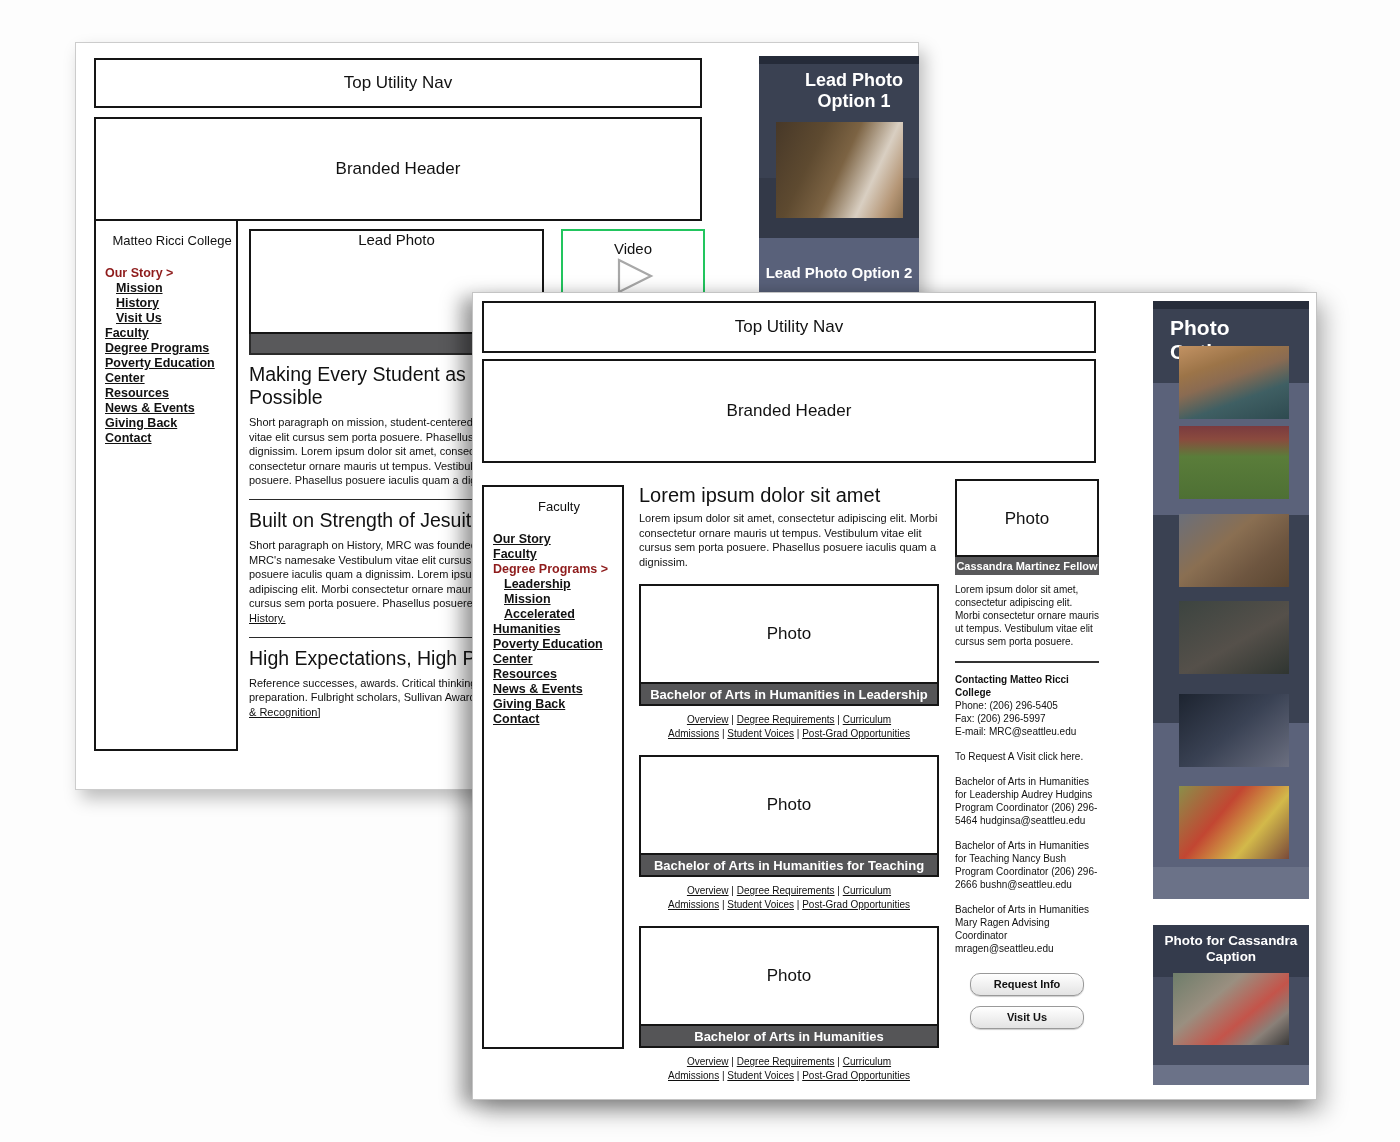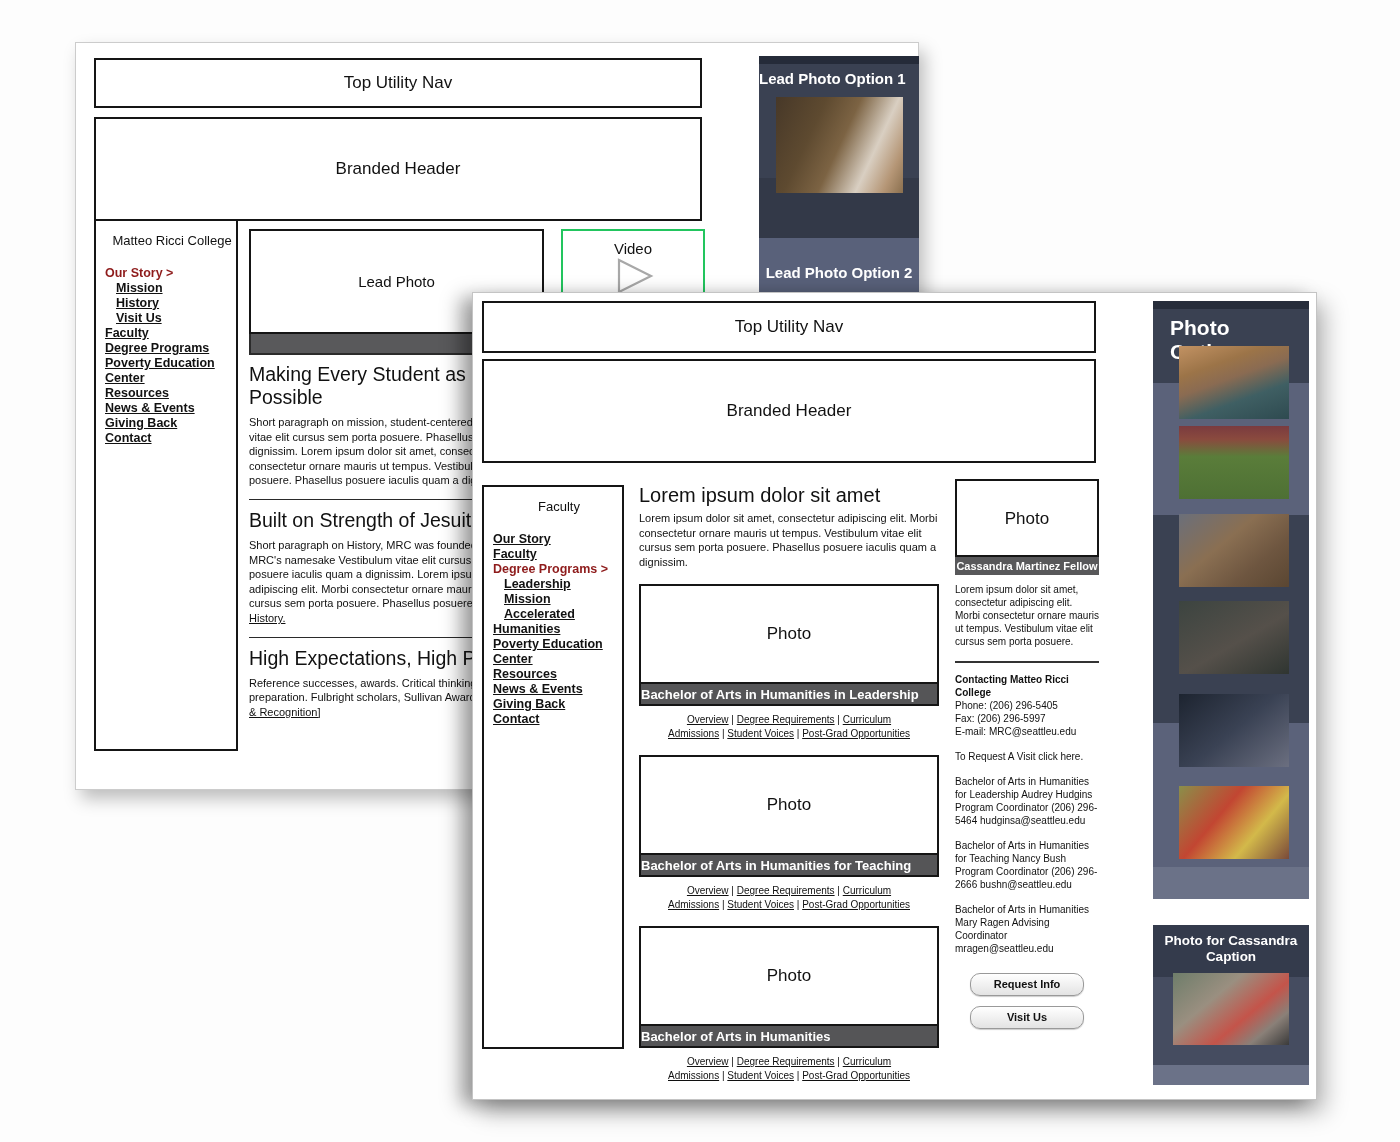--- a/index.html
+++ b/index.html
@@ -15,52 +15,52 @@
   
   .bp-utility{left:18px;top:15px;width:604px;height:46px;}
   .bp-header{left:18px;top:74px;width:604px;height:100px;}
   .bp-sidebar{position:absolute;left:18px;top:176px;width:140px;height:528px;border:2px solid #151515;background:#fff;}
   .side-title{text-align:center;margin-top:12px;font-size:13px;padding-left:12px;}
   .nav{margin-top:18px;padding-left:9px;font-size:12.5px;font-weight:bold;line-height:15px;}
   .nav-active{color:#8e1b1b;}
   .nav-sub{padding-left:11px;}
   .nlink{text-decoration:underline;cursor:pointer;}
   .bp-leadphoto{position:absolute;left:173px;top:186px;width:295px;}
-  .photo-frame{border:2px solid #151515;height:101px;display:flex;align-items:center;justify-content:center;
+  .photo-frame{border:2px solid #151515;height:101px;display:flex;justify-content:center;
                font-size:15px;background:#fff;}
   .caption-bar{height:19px;background:#59595b;border:2px solid #2b2b2b;border-top:none;color:#fff;
                font-weight:bold;font-size:13px;display:flex;align-items:center;justify-content:flex-end;}
   .bp-video{position:absolute;left:485px;top:186px;width:140px;height:116px;border:2px solid #22c55e;
             text-align:center;background:#fff;}
   .bp-video .vlabel{margin-top:9px;font-size:15px;}
   .bp-main{position:absolute;left:173px;top:320px;width:466px;overflow:hidden;}
   .bhead{font-size:19.5px;line-height:23px;white-space:nowrap;}
   .wlines{margin-top:6px;font-size:11px;line-height:14.6px;color:#101010;}
   .wlines div, .wline{white-space:nowrap;}
   .wline{font-size:11px;line-height:14.6px;}
   .ulink{text-decoration:underline;cursor:pointer;}
   .divider{border-top:1.5px solid #2a2a2a;margin:11px 0 9px 0;width:462px;}
   .bp-options{position:absolute;left:683px;top:13px;width:160px;height:720px;
     background:linear-gradient(180deg,#252b39 0,#252b39 8px,#3a4152 8px,#3a4152 122px,#333948 122px,#333948 182px,#59617a 182px,#59617a 245px,#4a5166 245px);}
-  .opt-title{color:#fff;font-weight:bold;font-size:15px;padding-top:14px;}
+  .opt-title{color:#fff;font-weight:bold;font-size:18px;text-align:center;padding-top:14px;padding-left:30px;}
   .opt-title2{color:#fff;font-weight:bold;font-size:15px;text-align:center;position:absolute;left:0;width:100%;top:208px;}
   .lp1-thumb{width:127px;height:96px;margin:10px auto 0 auto;cursor:pointer;
     background:linear-gradient(115deg,#473828 0%,#5e4a30 30%,#7c6343 50%,#d9cfc2 72%,#b59676 88%,#8a6f4e 100%);}
   
   .fp-utility{left:9px;top:8px;width:610px;height:48px;}
   .fp-header{left:9px;top:66px;width:610px;height:100px;}
   .fp-sidebar{position:absolute;left:9px;top:192px;width:138px;height:560px;border:2px solid #151515;background:#fff;}
   .fp-main{position:absolute;left:166px;top:190px;width:300px;}
   .fh1{font-size:20px;line-height:24px;}
   .fintro{margin-top:4px;font-size:11px;line-height:14.5px;}
   .program{margin-top:15px;}
   .program:first-of-type{margin-top:13px;}
   .p-frame{border:2px solid #151515;height:96px;display:flex;align-items:center;justify-content:center;font-size:17px;background:#fff;}
   .p-caption{height:20px;background:#555557;border:2px solid #151515;border-top:none;color:#fff;font-weight:bold;
-             font-size:13px;display:flex;align-items:center;justify-content:flex-start;white-space:nowrap;}
+             font-size:13px;display:flex;align-items:center;justify-content:center;white-space:nowrap;}
   .p-links{margin-top:7px;text-align:center;font-size:10px;line-height:13.5px;color:#101010;}
   .plink{text-decoration:underline;cursor:pointer;}
   .sep{text-decoration:none;}
   .fp-right{position:absolute;left:482px;top:186px;width:144px;font-size:10px;line-height:13px;}
   .r-frame{border:2px solid #151515;height:74px;display:flex;align-items:center;justify-content:center;font-size:17px;background:#fff;}
   .r-caption{height:18px;background:#58585a;color:#fff;font-weight:bold;font-size:11px;display:flex;align-items:center;justify-content:center;white-space:nowrap;}
   .r-bio{margin-top:8px;}
   .r-hr{border-top:2px solid #333;margin:13px 0 10px 0;}
   .r-contact-h{font-weight:bold;}
   .r-block{margin-top:12px;}

